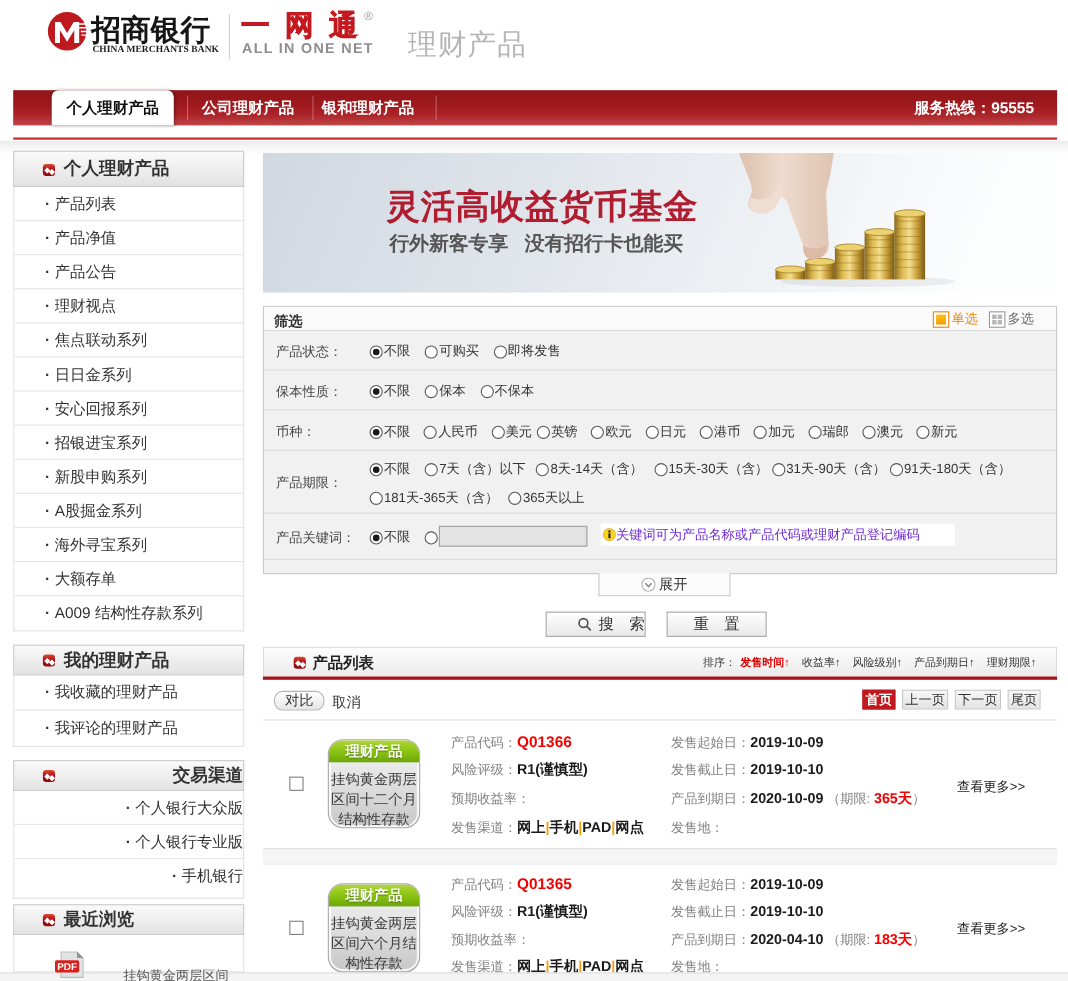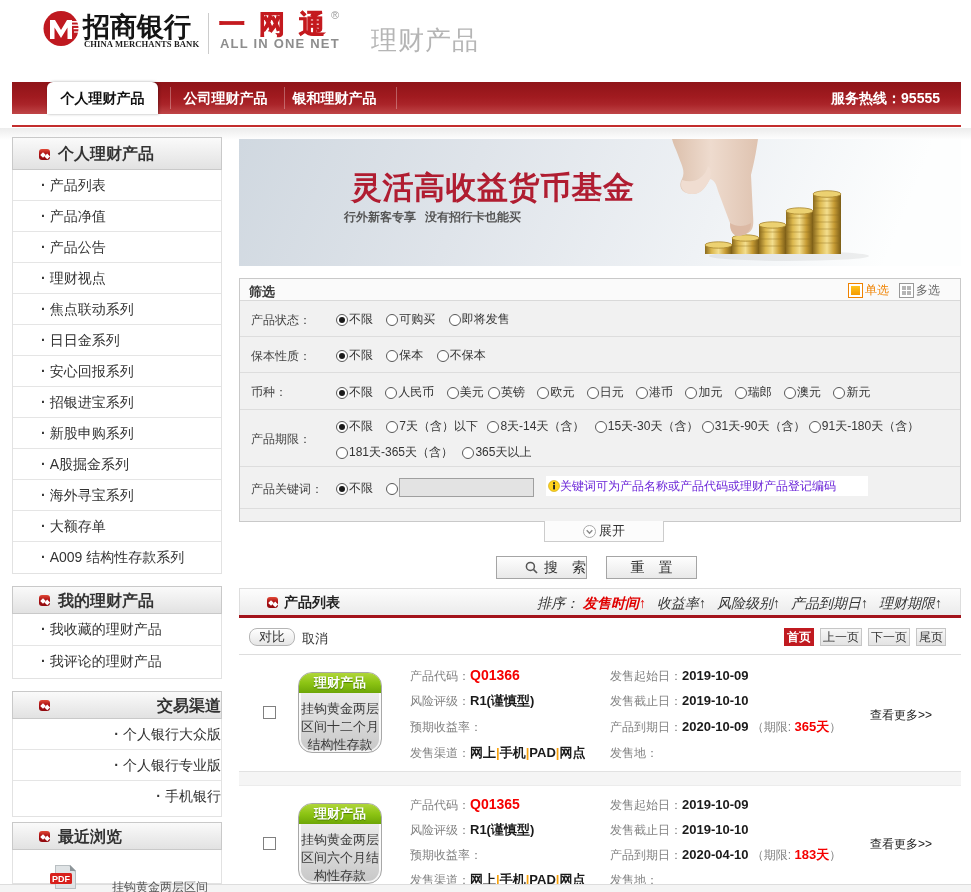--- a/index.html
+++ b/index.html
@@ -26,42 +26,42 @@
 .shead{height:28px;line-height:27px;background:linear-gradient(#fafafa,#e2e2e2);border:1px solid #c9c9c9;font-weight:bold;font-size:16px;color:#333;padding-left:45px;position:relative;}
 .ric{position:absolute;width:11px;height:11px;border-radius:3px;background:linear-gradient(#e14936,#a70c11 50%,#900a0e);}
 .ric::after{content:'';position:absolute;left:2px;top:4px;width:4px;height:4px;background:#fff;transform:rotate(45deg);box-shadow:4px -2px 0 #fff;}
 .sitems{border:1px solid #e2e2e2;border-top:none;}
 .sit{height:31px;line-height:30px;border-bottom:1px solid #e5e5e5;font-size:14px;color:#333;padding-left:28px;}
 .sit:last-child{border-bottom:none;}
 .sit::before{content:'·';font-weight:bold;margin-right:4px;}
 
 #banner{position:absolute;left:239px;top:139px;width:722px;height:127px;background:linear-gradient(112deg,#d0d8e0,#dfe4ea 32%,#eff2f5 65%,#fdfefe 90%);overflow:hidden;padding-left:37px;}
 #btitle{position:absolute;left:112px;top:28px;font-size:31px;font-weight:bold;color:#b01d31;letter-spacing:0.5px;}
-#bsub{position:absolute;left:105px;top:70px;font-size:12px;font-weight:bold;color:#555;font-family:Liberation Serif, serif;}
+#bsub{position:absolute;left:115px;top:70px;font-size:18px;font-weight:bold;color:#555;}
 
 #filter{position:absolute;left:239px;top:278px;width:722px;height:244px;border:1px solid #c9c9c9;background:#f1f1f1;}
 #fhead{height:22px;border-bottom:1px solid #d9d9d9;background:#fafafa;position:relative;}
 #fhead b{position:absolute;left:9px;top:4px;font-size:13px;color:#333;}
 #selmode{position:absolute;right:20px;top:3px;font-size:12px;color:#666;}
 .sqic{display:inline-block;width:15px;height:15px;border:1px solid #999;background:#fff;vertical-align:-3.5px;margin-right:2px;position:relative;}
 .sqic.org{border-color:#ef8200;}
 .sqic.org::after{content:'';position:absolute;left:2px;top:2px;width:9px;height:9px;background:linear-gradient(#ffc31e,#f59a00);}
 .sqic.gry::after{content:'';position:absolute;left:2px;top:2px;width:4px;height:4px;background:#b5b5b5;box-shadow:5px 0 0 #b5b5b5,0 5px 0 #b5b5b5,5px 5px 0 #b5b5b5;}
 .frow{position:relative;border-bottom:1px solid #ddd;font-size:12px;color:#333;}
 .flabel{position:absolute;left:11px;top:50%;margin-top:-7px;color:#444;}
 .fopts{position:absolute;left:96px;top:0;right:8px;}
 .rd{display:inline-block;width:12px;height:12px;border:1px solid #585858;border-radius:50%;background:#fff;vertical-align:-2.5px;margin-right:1px;position:relative;}
 .rd.sel::after{content:'';position:absolute;left:2px;top:2px;width:6px;height:6px;background:#1a1a1a;border-radius:50%;}
 .opt{display:inline-block;white-space:nowrap;}
 
 .gbtn{position:absolute;top:556px;width:91px;height:23px;border:1px solid #a5a5a5;background:linear-gradient(#fefefe,#e9e9e9);text-align:center;line-height:21px;font-size:14px;color:#333;}
 
 #lhead{position:absolute;left:239px;top:588px;width:722px;height:27px;background:linear-gradient(#fdfdfd,#ebebeb);border:1px solid #ddd;border-bottom:none;}
 #lhline{position:absolute;left:239px;top:615px;width:722px;height:3px;background:#a3141b;}
-#sortbar{position:absolute;right:18px;top:6px;font-size:14px;color:#333;font-style:italic;}
+#sortbar{position:absolute;right:18px;top:6px;font-size:10px;color:#333;}
 #sortbar span{margin-left:11px;}
 
 .pg{display:inline-block;height:18px;line-height:17px;padding:0 2px;border:1px solid #c6c6c6;background:linear-gradient(#f7f7f7,#e3e3e3);font-size:12px;color:#333;margin-left:6px;}
 .pg.on{background:#c01a20;border-color:#c01a20;color:#fff;font-weight:bold;}
 
 .plabel{font-size:12px;color:#828282;}
 .pval{font-size:13px;font-weight:bold;color:#1a1a1a;}
 .pcode{font-size:14px;font-weight:bold;color:#f50000;}
 .sep{color:#f7a10e;font-style:normal;}
 .badge{position:absolute;left:298px;width:84px;height:81px;border:1px solid #a8a8a8;border-radius:14px;overflow:hidden;background:linear-gradient(#f7f7f7,#c7c7c7);box-shadow:inset 0 0 0 2px rgba(255,255,255,.8);}

